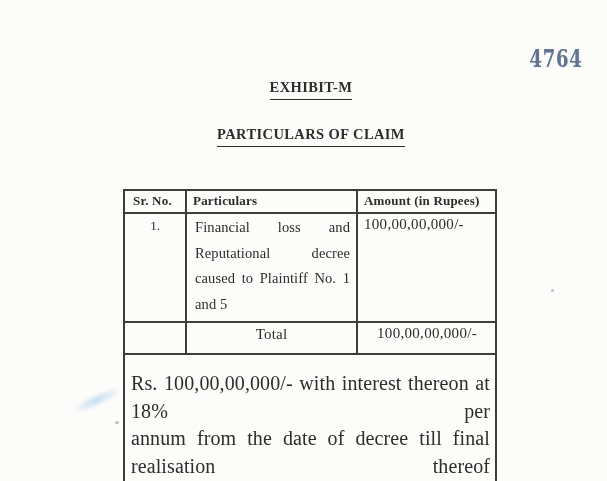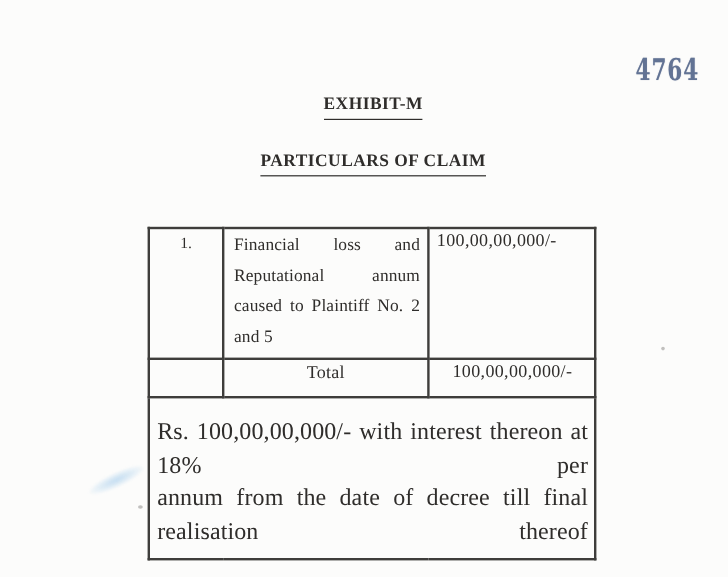--- a/index.html
+++ b/index.html
@@ -163,26 +163,31 @@
     <span class="u">PARTICULARS OF CLAIM</span>
   </div>
 
   <table class="claim-table">
     <colgroup>
       <col class="c1">
         <col class="c2">
         <col class="c3">
     </colgroup>
     <tbody>
+      <tr class="row-header">
+        <th class="th-srno">Sr. No.</th>
+        <th>Particulars</th>
+        <th>Amount (in Rupees)</th>
+      </tr>
       <tr class="row-main">
         <td class="cell-srno">1.</td>
         <td class="cell-particulars last-left">
             <div>Financial loss and</div>
-            <div>Reputational annum</div>
-            <div>caused to Plaintiff No. 2</div>
+            <div>Reputational decree</div>
+            <div>caused to Plaintiff No. 1</div>
             <div>and 5</div>
           </td>
         <td class="cell-amount">100,00,00,000/-</td>
       </tr>
       <tr class="row-total">
         <td class="cell-srno"></td>
         <td class="cell-total-label">Total</td>
         <td class="cell-amount">100,00,00,000/-</td>
       </tr>
       <tr class="row-footer">

